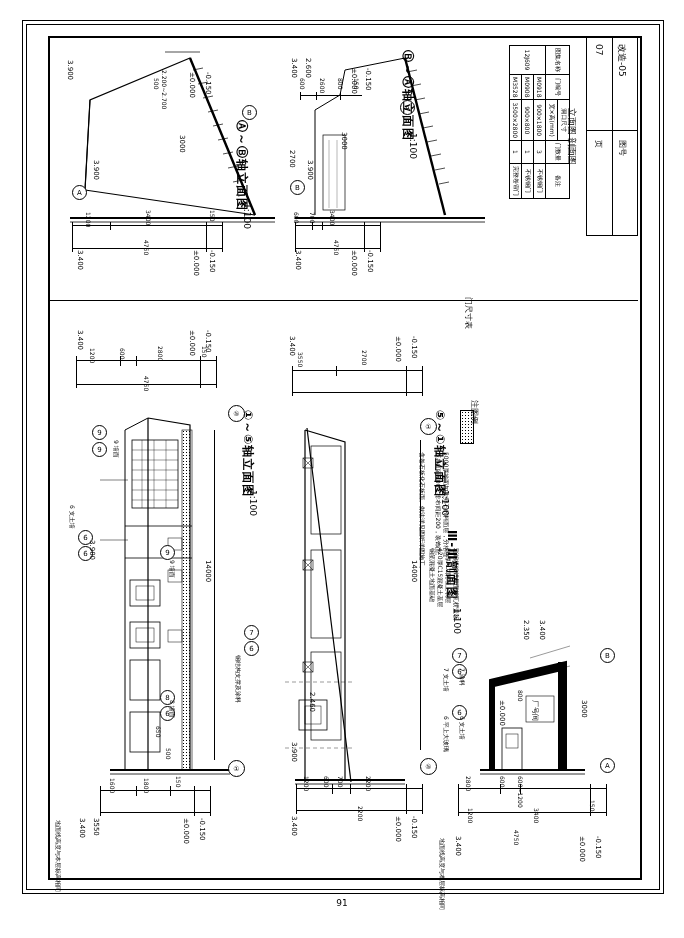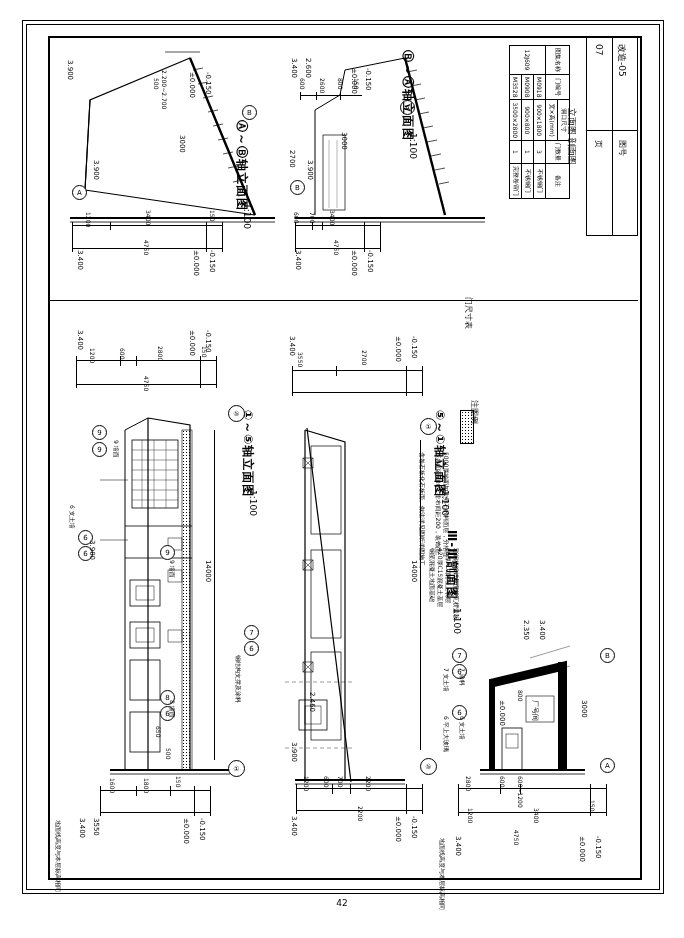--- a/index.html
+++ b/index.html
@@ -695,15 +695,15 @@
       </div>
 
     <div style="position:absolute;left:460px;top:530px;">
       <div class="rot90" style="font-size:12px;font-weight:bold;letter-spacing:1px;">Ⅲ-Ⅲ剖面图</div>
     </div>
     <div style="position:absolute;left:462px;top:608px;">
       <div class="rot90" style="font-size:9px;">1:100</div>
     </div>
   </div>
 
-  <div class="pagenum">42</div>
+  <div class="pagenum">91</div>
 
 </div>
 
 </body></html>

